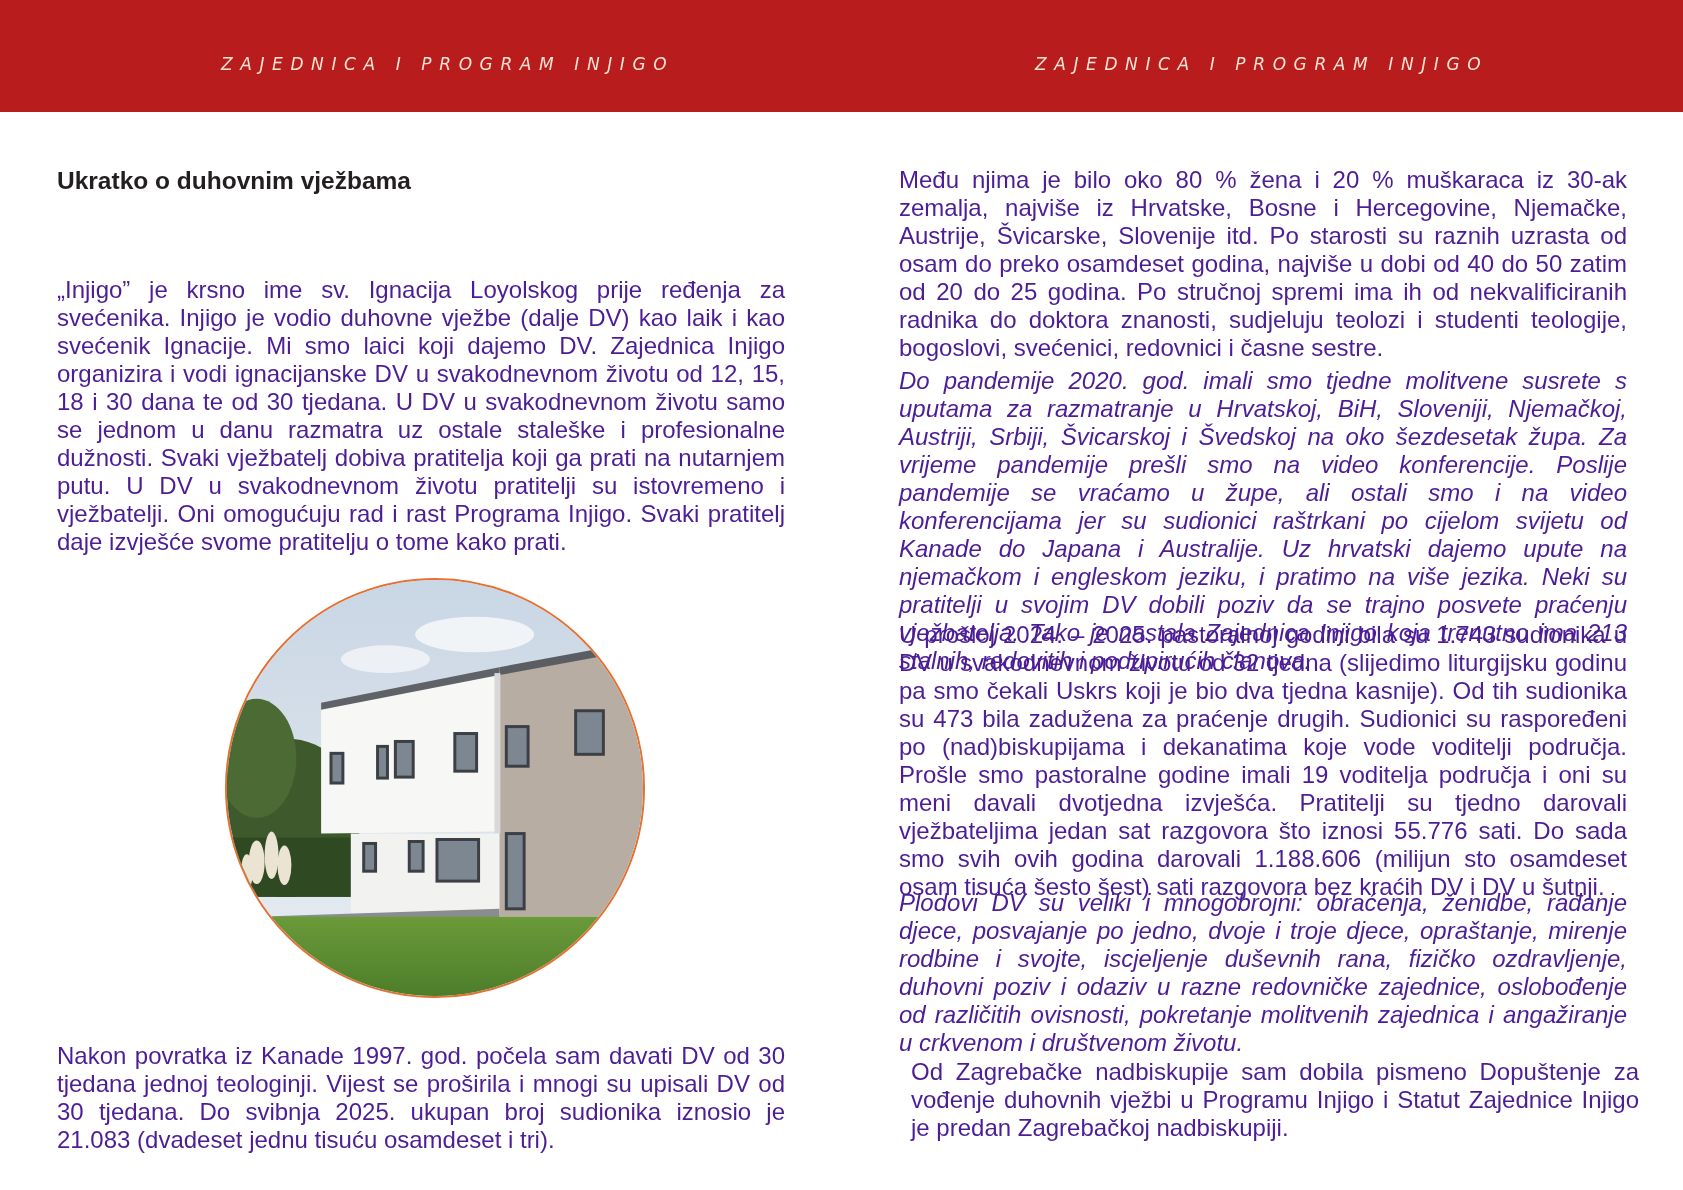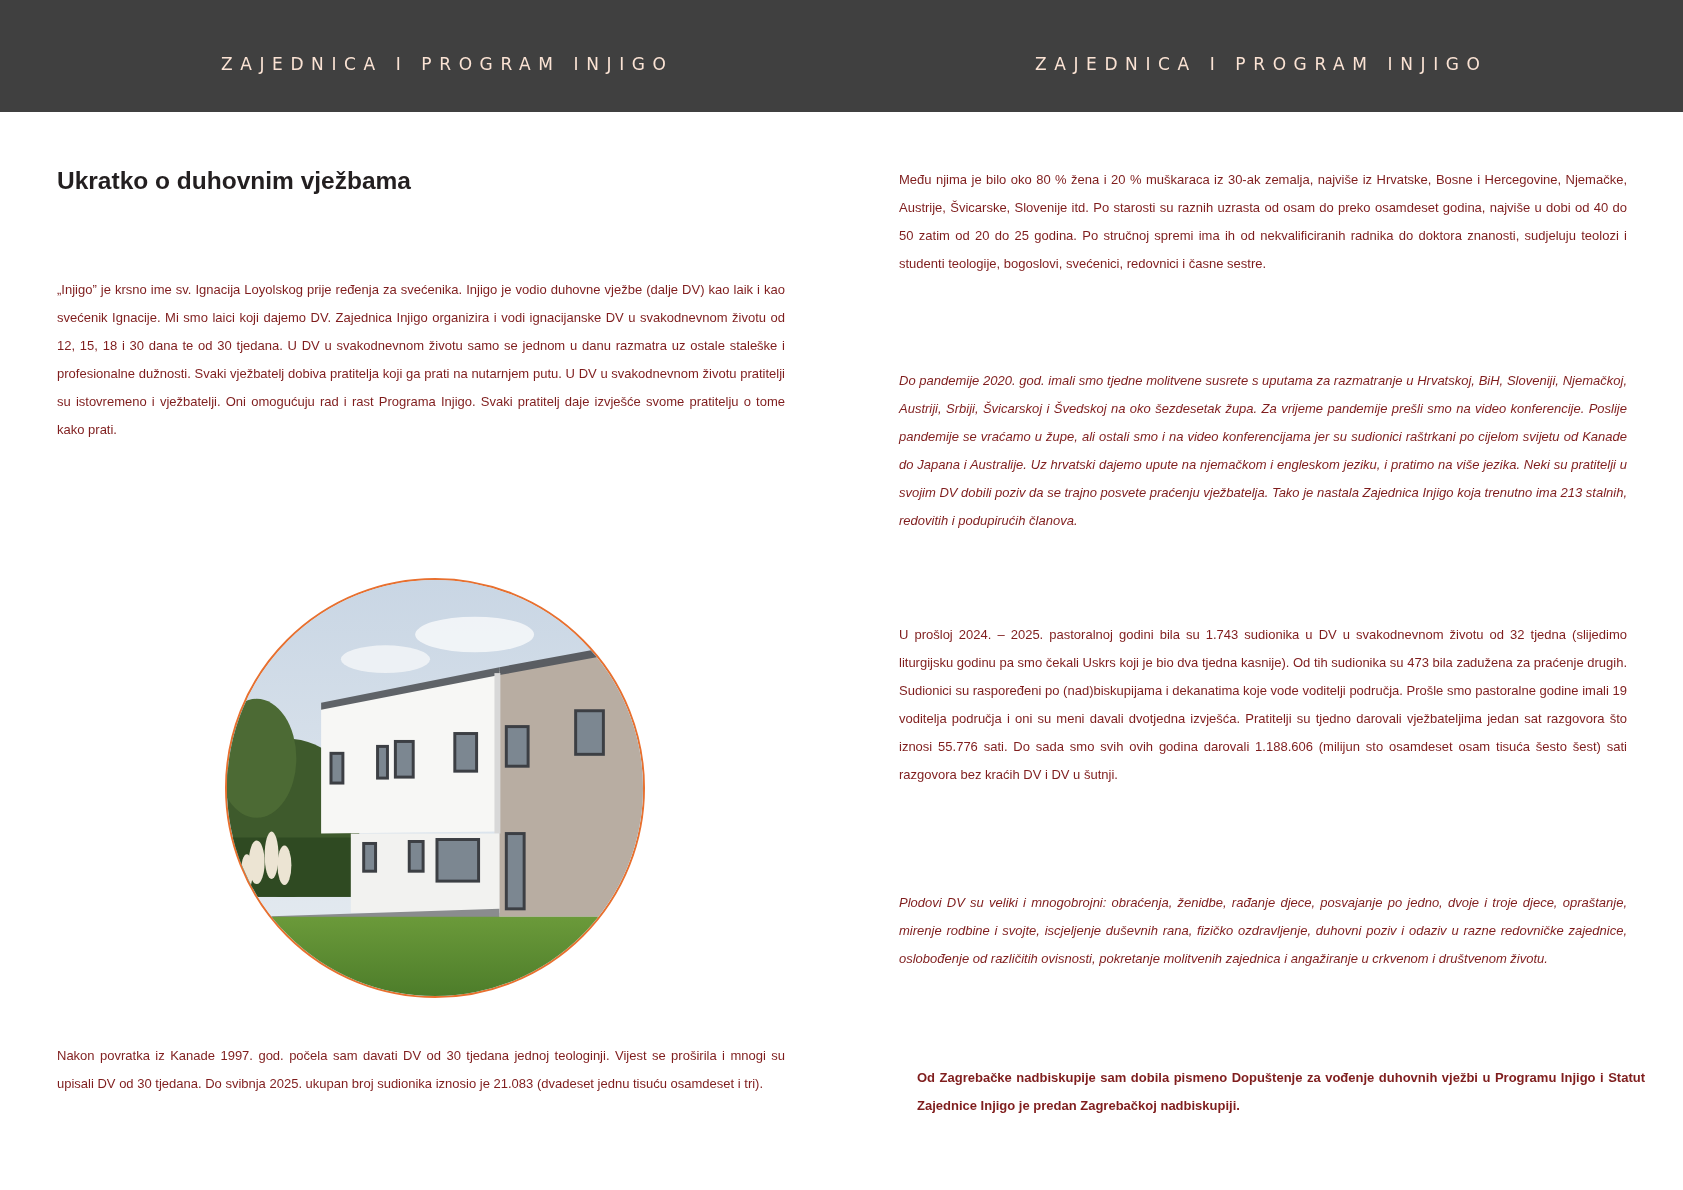--- a/index.html
+++ b/index.html
@@ -3,40 +3,41 @@
 <meta charset="utf-8">
 <style>
   html, body { margin: 0; padding: 0; }
   body {
     width: 1683px; height: 1190px; position: relative; overflow: hidden;
     background: #ffffff; color: #231f20;
     font-family: "Liberation Sans", "DejaVu Sans", sans-serif;
   }
   .header-band {
     position: absolute; left: 0; top: 0; width: 1683px; height: 112px;
-    background: #404040;
+    background: #b91c1c;
+    font-style: italic;
   }
   .running-head {
     position: absolute; top: 54px; color: #fbe3d4;
     font-size: 17px; letter-spacing: 7.6px; white-space: nowrap;
     font-family: "DejaVu Sans", sans-serif; font-weight: normal;
   }
   .running-head.left { left: 221px; }
   .running-head.right { left: 1035px; }
 
   .title {
     position: absolute; left: 57px; width: 728px; top: 164px;
     text-align: left; font-weight: bold; font-size: 24.5px; line-height: 34px;
     color: #231f20;
   }
   .title div { white-space: nowrap; }
 
   .para {
-    position: absolute; font-size: 13px; line-height: 28px; text-align: justify;
-    color: #7f1d1d; hyphens: none;
+    position: absolute; font-size: 24px; line-height: 28px; text-align: justify;
+    color: #4c1d95; hyphens: none;
   }
   .para.l { left: 57px; width: 728px; }
   .para.r { left: 899px; width: 728px; }
 
   #p-left-1 { top: 276px; }
   #p-left-2 { top: 1042px; }
   #p-right-1 { top: 166px; }
   #p-right-2 { top: 367px; font-style: italic; }
   #p-right-3 { top: 621px; }
   #p-right-4 { top: 889px; font-style: italic; }
@@ -120,14 +121,14 @@
   </div>
 
   <p id="p-left-2" class="para l" style="margin:0;">Nakon povratka iz Kanade 1997. god. počela sam davati DV od 30 tjedana jednoj teologinji. Vijest se proširila i mnogi su upisali DV od 30 tjedana. Do svibnja 2025. ukupan broj sudionika iznosio je 21.083 (dvadeset jednu tisuću osamdeset i tri).</p>
 </section>
 
 <section>
   <p id="p-right-1" class="para r" style="margin:0;">Među njima je bilo oko 80 % žena i 20 % muškaraca iz 30-ak zemalja, najviše iz Hrvatske, Bosne i Hercegovine, Njemačke, Austrije, Švicarske, Slovenije itd. Po starosti su raznih uzrasta od osam do preko osamdeset godina, najviše u dobi od 40 do 50 zatim od 20 do 25 godina. Po stručnoj spremi ima ih od nekvalificiranih radnika do doktora znanosti, sudjeluju teolozi i studenti teologije, bogoslovi, svećenici, redovnici i časne sestre.</p>
   <p id="p-right-2" class="para r" style="margin:0;">Do pandemije 2020. god. imali smo tjedne molitvene susrete s uputama za razmatranje u Hrvatskoj, BiH, Sloveniji, Njemačkoj, Austriji, Srbiji, Švicarskoj i Švedskoj na oko šezdesetak župa. Za vrijeme pandemije prešli smo na video konferencije. Poslije pandemije se vraćamo u župe, ali ostali smo i na video konferencijama jer su sudionici raštrkani po cijelom svijetu od Kanade do Japana i Australije. Uz hrvatski dajemo upute na njemačkom i engleskom jeziku, i pratimo na više jezika. Neki su pratitelji u svojim DV dobili poziv da se trajno posvete praćenju vježbatelja. Tako je nastala Zajednica Injigo koja trenutno ima 213 stalnih, redovitih i podupirućih članova.</p>
   <p id="p-right-3" class="para r" style="margin:0;">U prošloj 2024. – 2025. pastoralnoj godini bila su 1.743 sudionika u DV u svakodnevnom životu od 32 tjedna (slijedimo liturgijsku godinu pa smo čekali Uskrs koji je bio dva tjedna kasnije). Od tih sudionika su 473 bila zadužena za praćenje drugih. Sudionici su raspoređeni po (nad)biskupijama i dekanatima koje vode voditelji područja. Prošle smo pastoralne godine imali 19 voditelja područja i oni su meni davali dvotjedna izvješća. Pratitelji su tjedno darovali vježbateljima jedan sat razgovora što iznosi 55.776 sati. Do sada smo svih ovih godina darovali 1.188.606 (milijun sto osamdeset osam tisuća šesto šest) sati razgovora bez kraćih DV i DV u šutnji.</p>
   <p id="p-right-4" class="para r" style="margin:0;">Plodovi DV su veliki i mnogobrojni: obraćenja, ženidbe, rađanje djece, posvajanje po jedno, dvoje i troje djece, opraštanje, mirenje rodbine i svojte, iscjeljenje duševnih rana, fizičko ozdravljenje, duhovni poziv i odaziv u razne redovničke zajednice, oslobođenje od različitih ovisnosti, pokretanje molitvenih zajednica i angažiranje u crkvenom i društvenom životu.</p>
-  <p id="p-right-5" class="para r" style="margin:18px;font-weight:bold;">Od Zagrebačke nadbiskupije sam dobila pismeno Dopuštenje za vođenje duhovnih vježbi u Programu Injigo i Statut Zajednice Injigo je predan Zagrebačkoj nadbiskupiji.</p>
+  <p id="p-right-5" class="para r" style="margin:12px;">Od Zagrebačke nadbiskupije sam dobila pismeno Dopuštenje za vođenje duhovnih vježbi u Programu Injigo i Statut Zajednice Injigo je predan Zagrebačkoj nadbiskupiji.</p>
 </section>
 
 </body></html>

